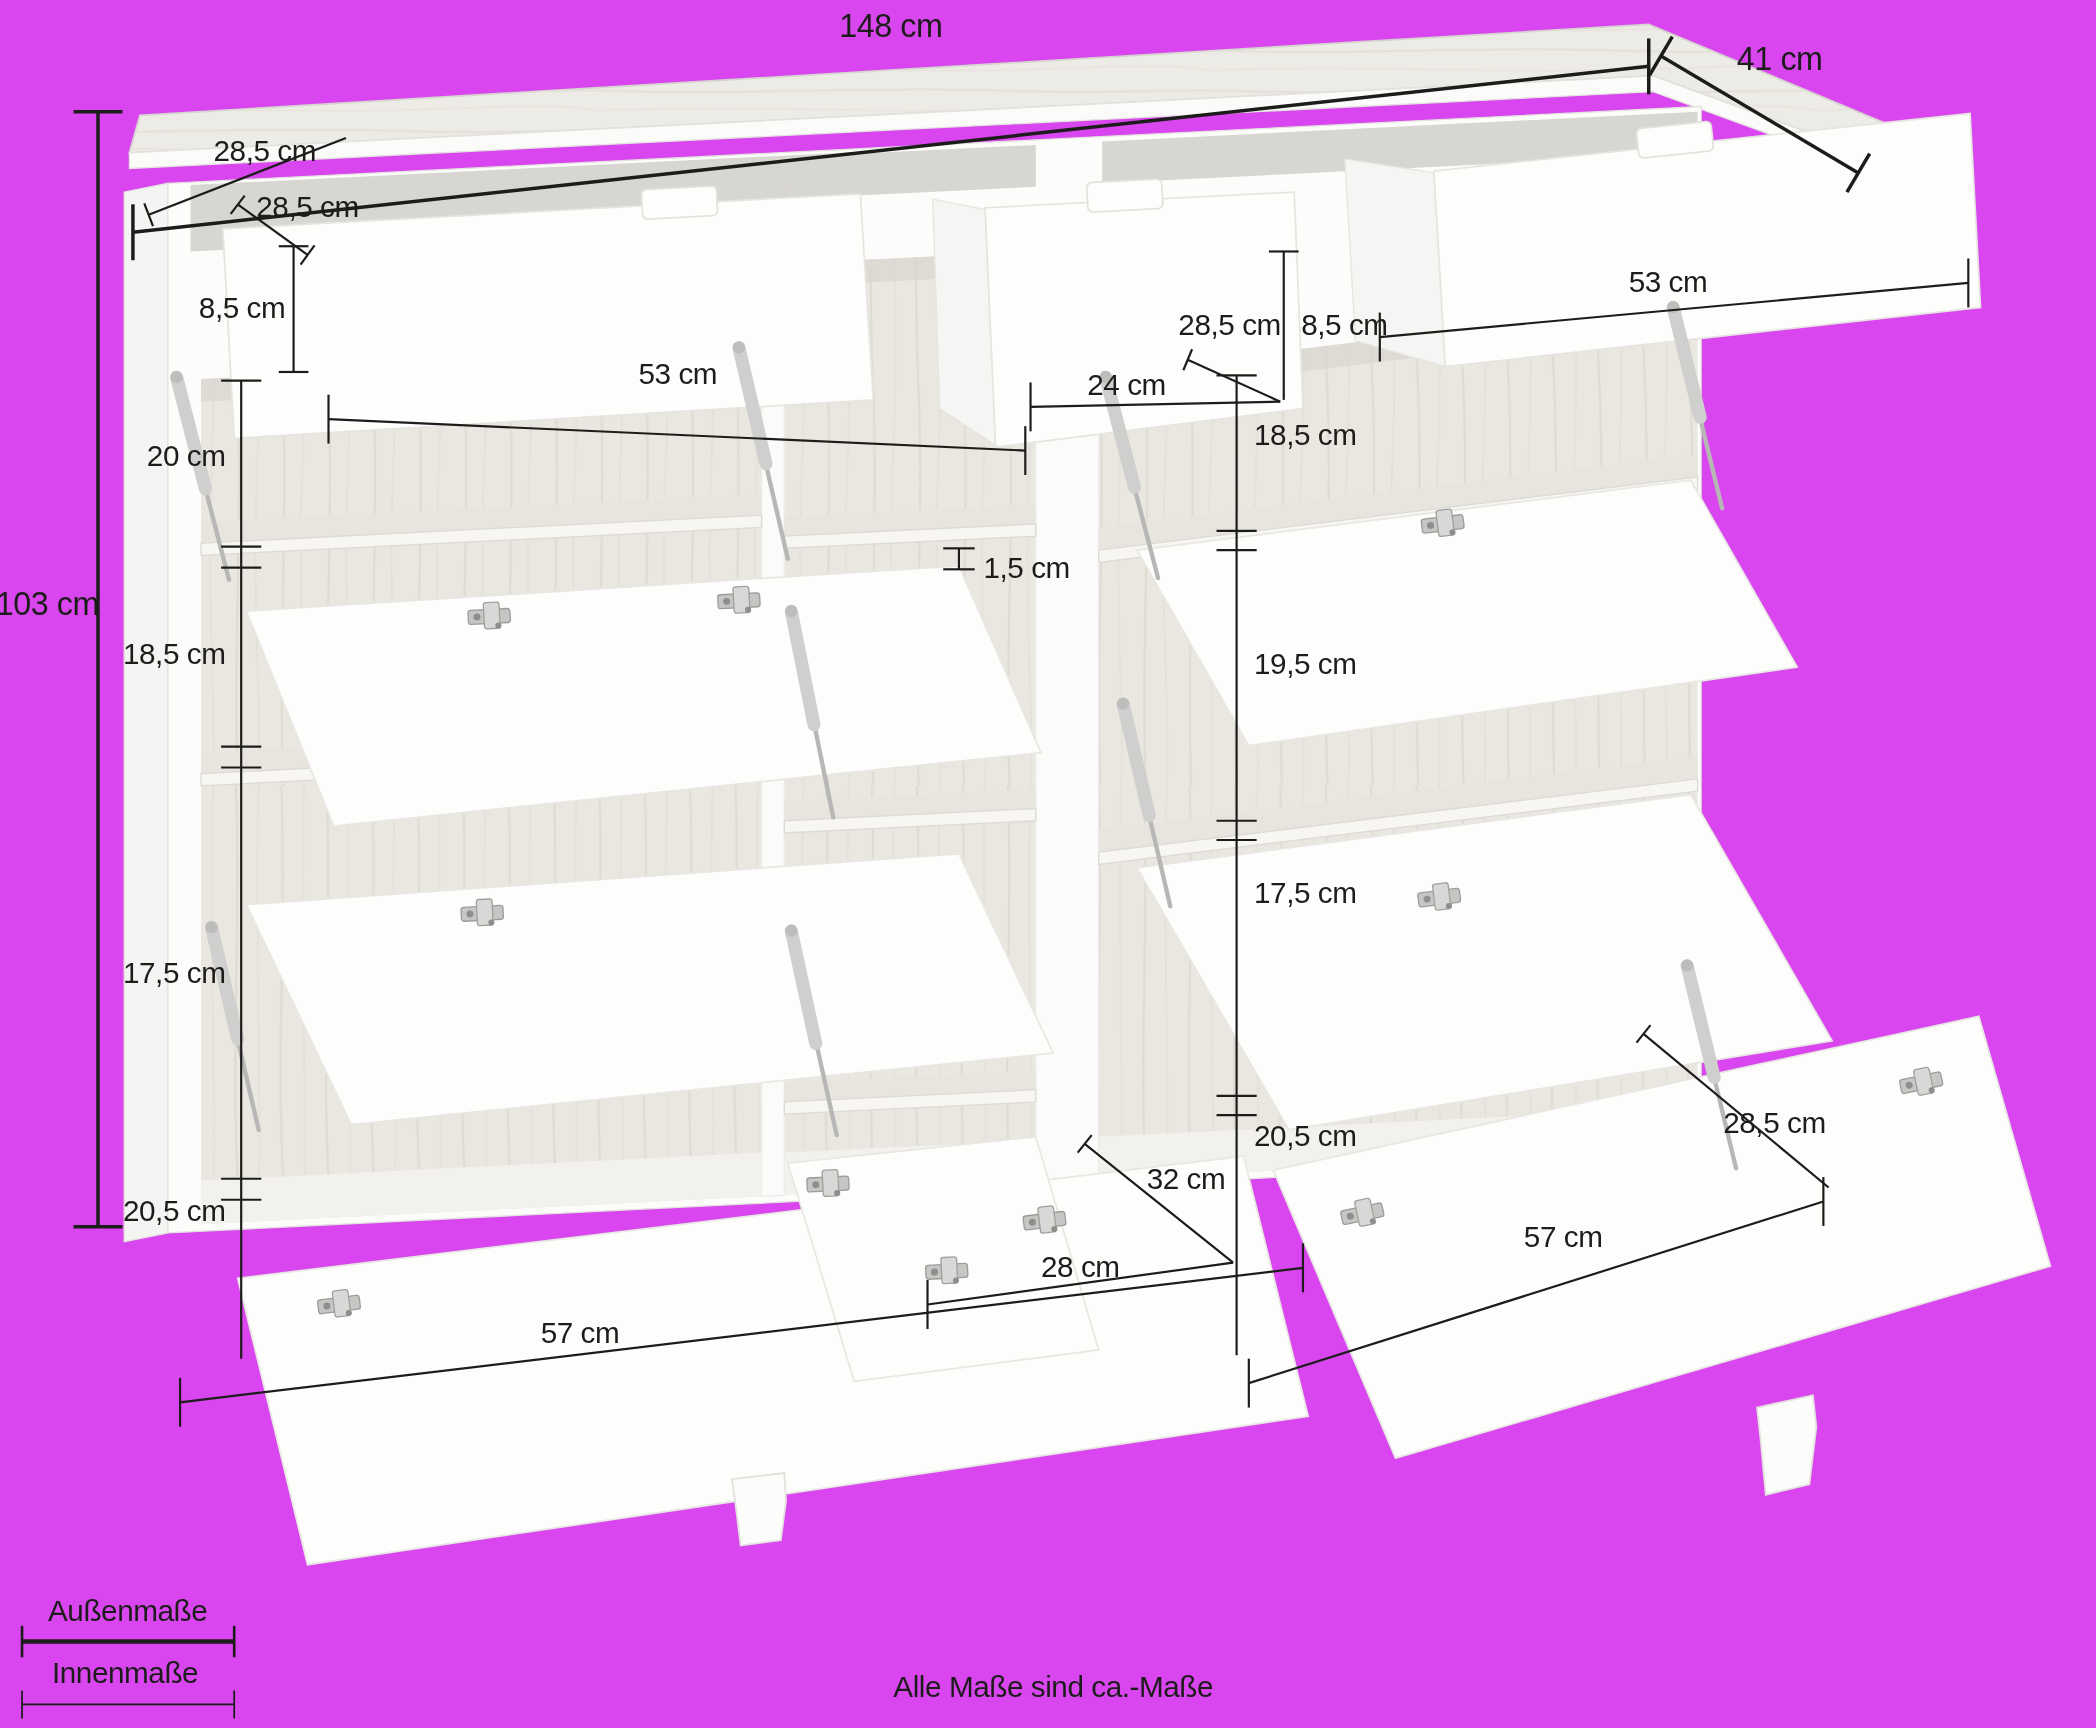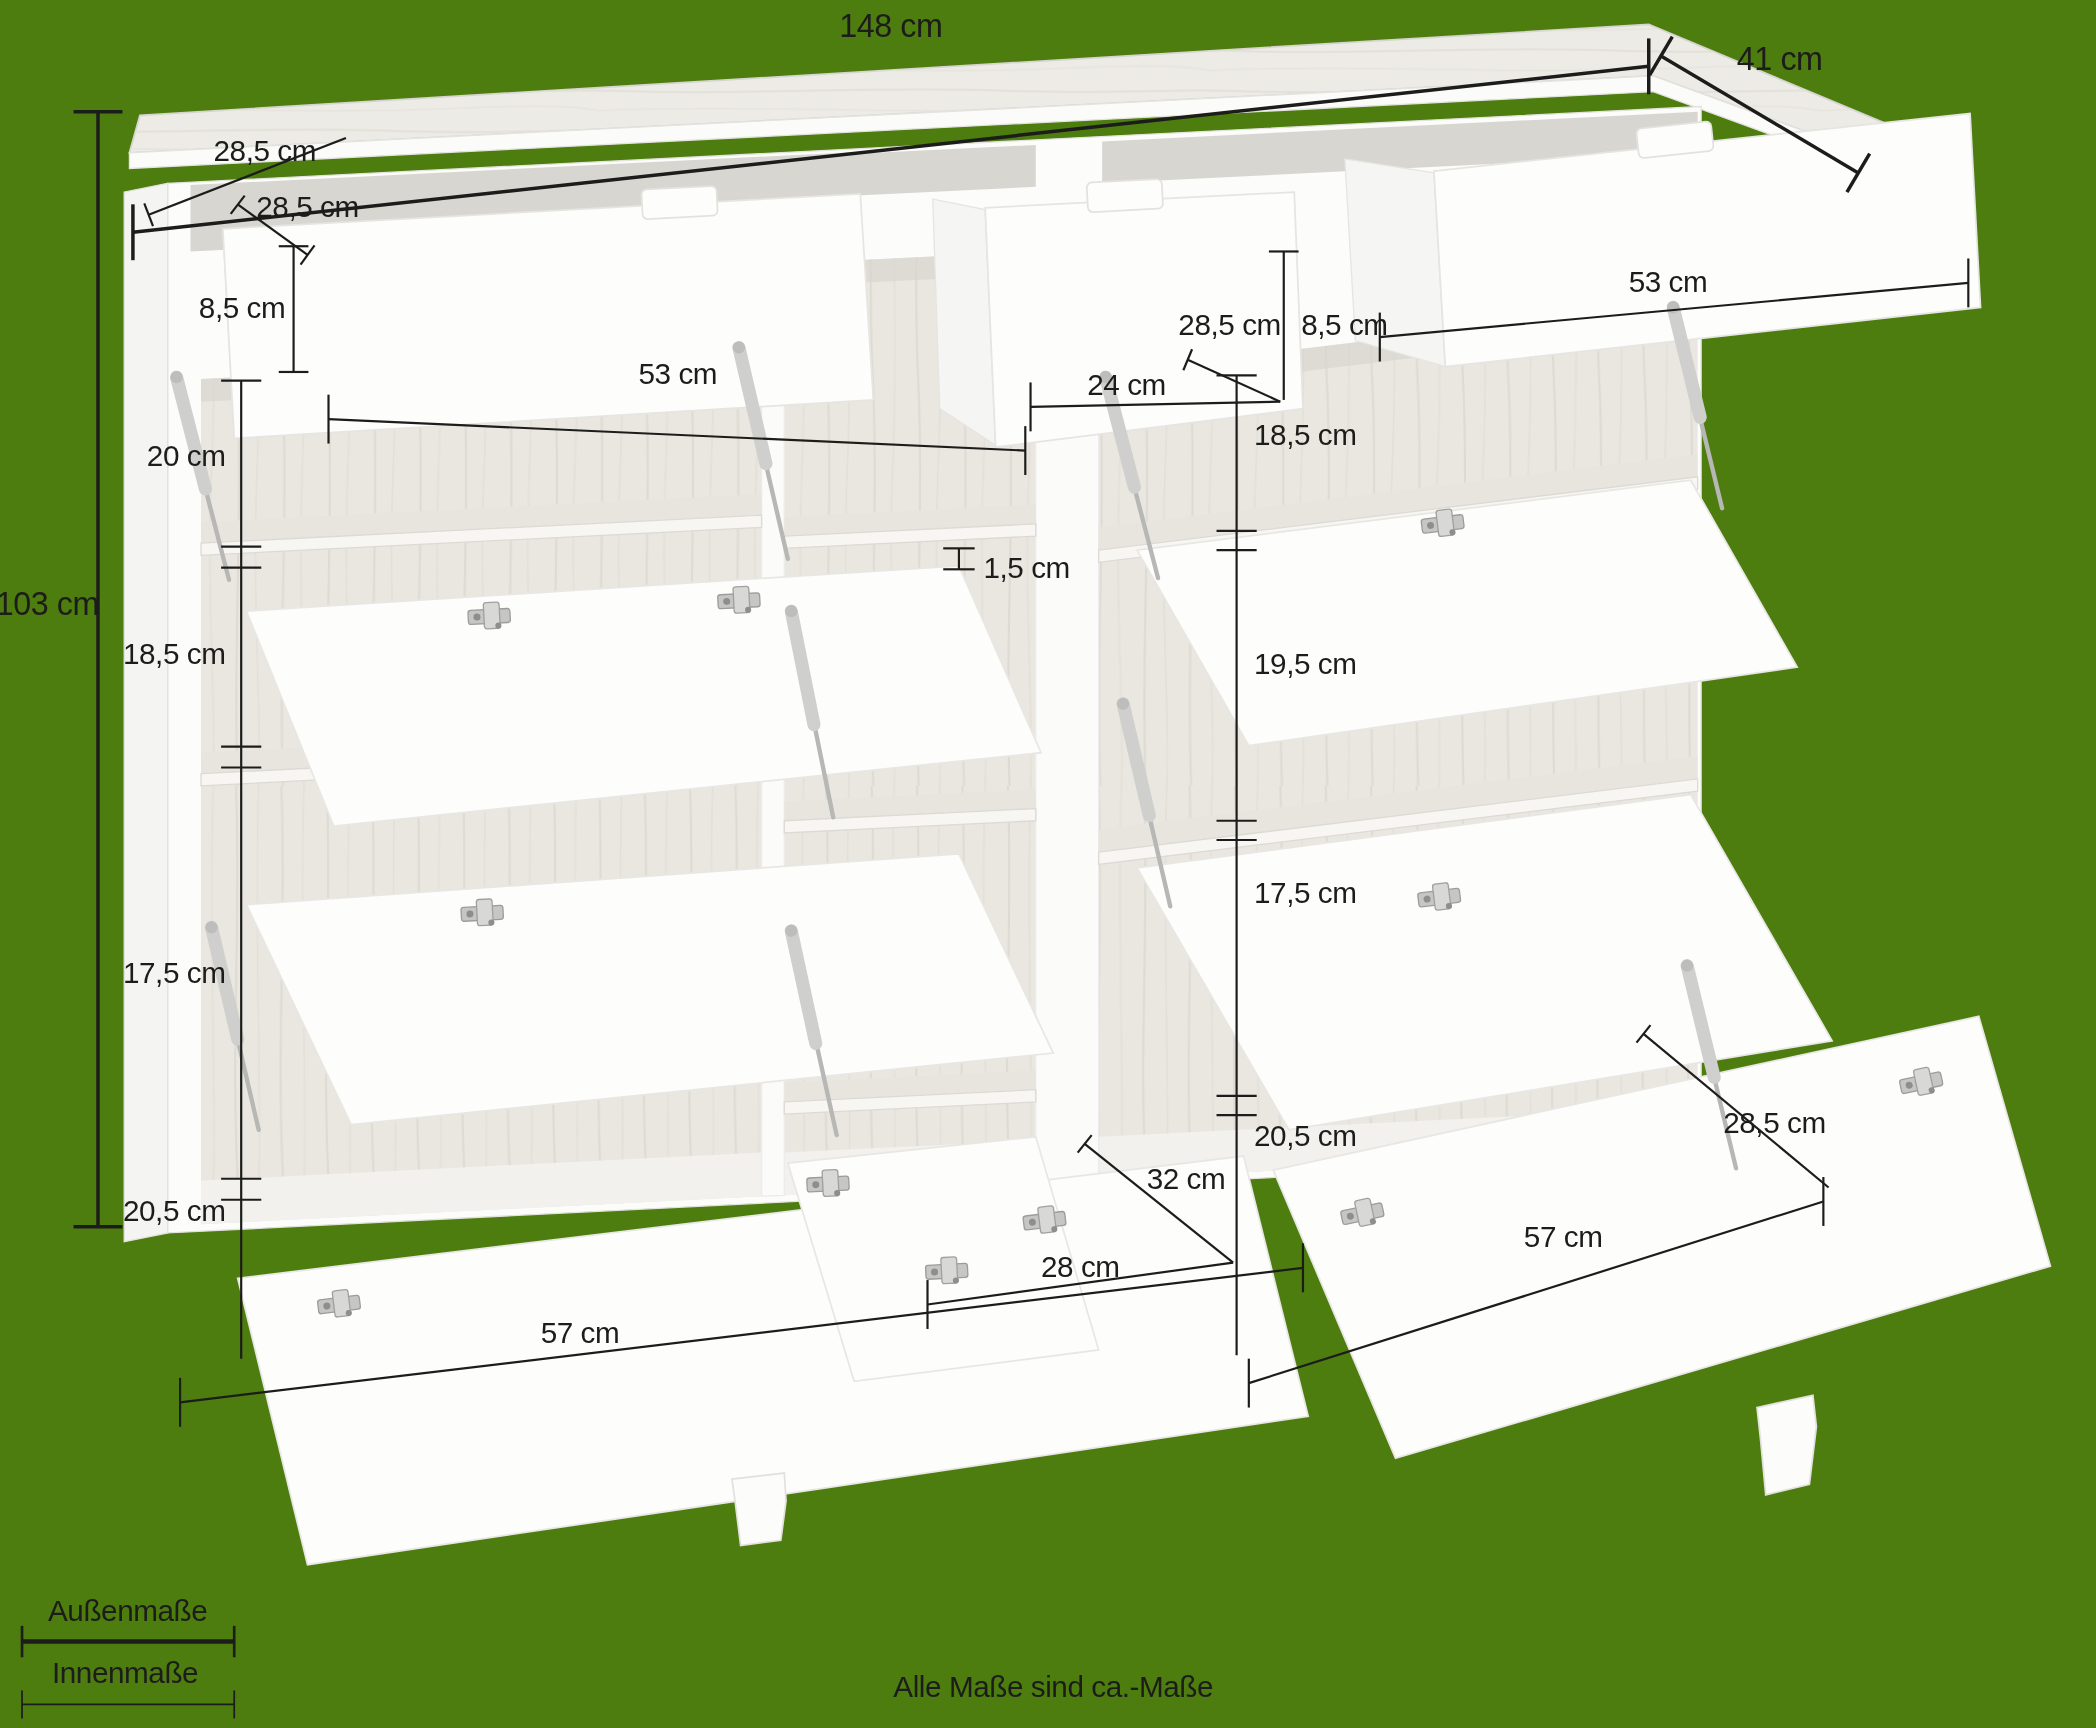--- a/index.html
+++ b/index.html
@@ -1,16 +1,16 @@
 <!DOCTYPE html>
 <html style="font-size:14px"><head>
 <meta charset="utf-8">
 <style>
   html,body{margin:0;padding:0;background:#ffffff;}
-  .stage{position:relative;width:2096px;height:1728px;background:#4d7c0f;overflow:hidden;
+  .stage{position:relative;width:2096px;height:1728px;background:#d946ef;overflow:hidden;
          font-family:"Liberation Sans",sans-serif;}
   svg{display:block;}
   text{fill:#1c1c1a;font-family:"Liberation Sans",sans-serif;letter-spacing:-0.5px;}
   .dim{font-size:34px;}
   .dimBig{font-size:37px;}
   .note{font-size:34px;}
 </style>
 </head>
 <body>
 

